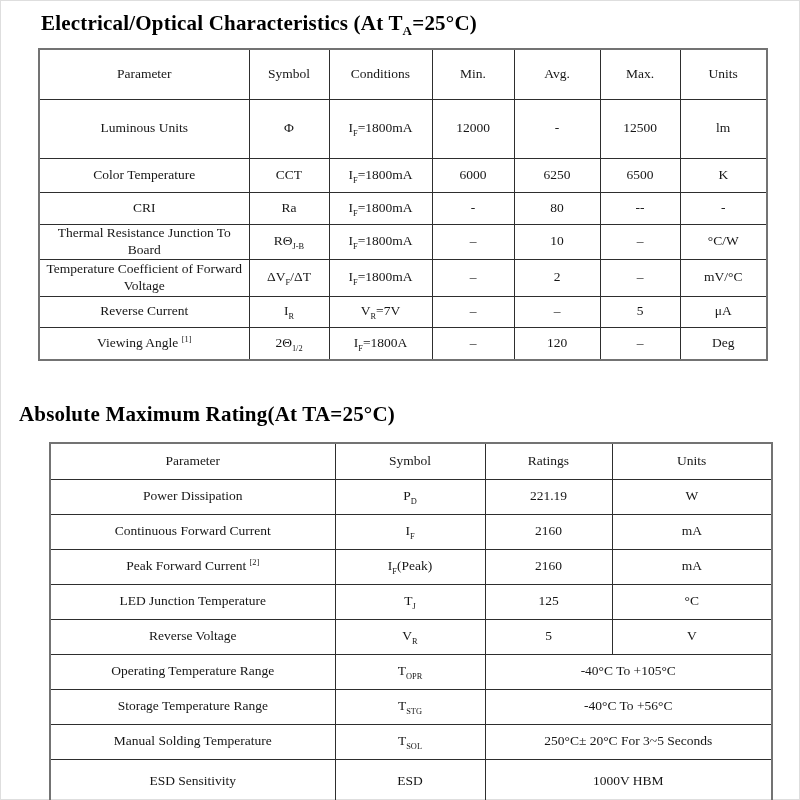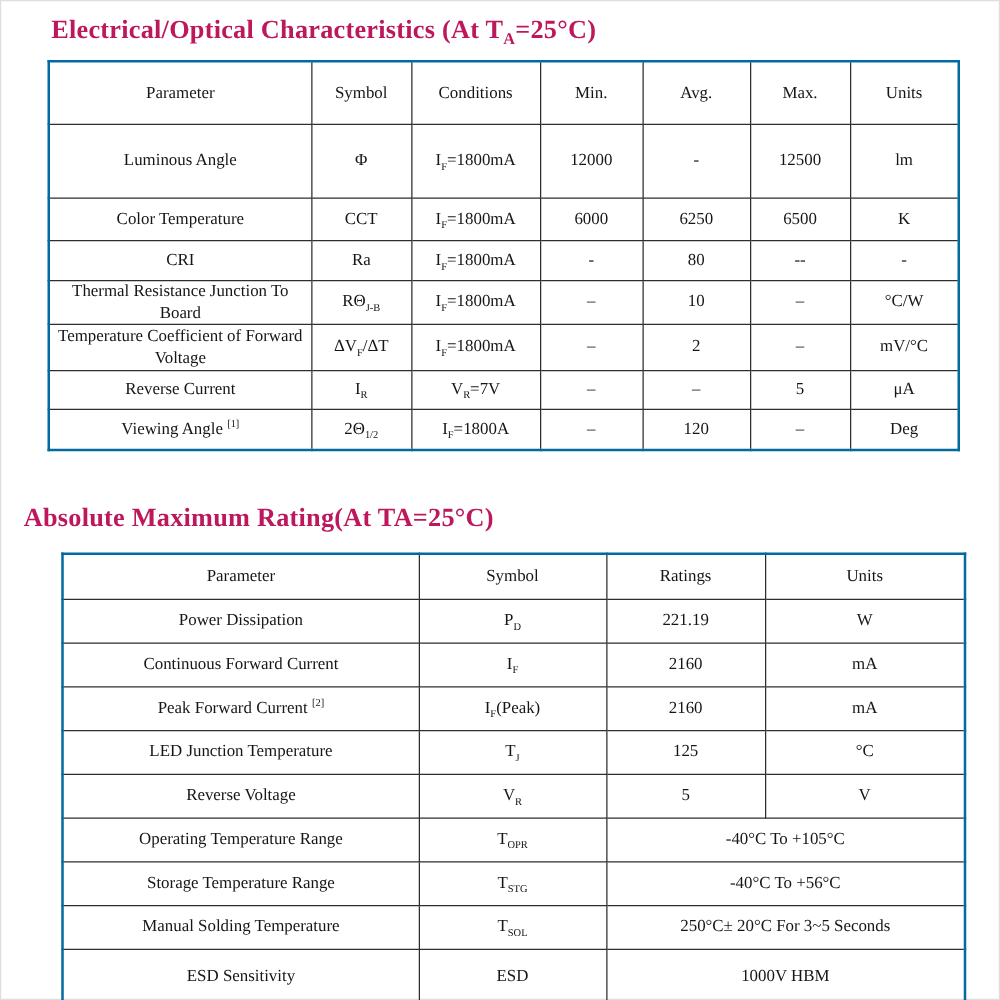--- a/index.html
+++ b/index.html
@@ -15,30 +15,30 @@
     position: absolute; inset: 0;
     border: 1px solid #dedede;
     box-sizing: border-box;
   }
   .section-title {
     position: absolute;
     font-weight: bold;
     font-size: 21px;
     letter-spacing: 0.2px;
     white-space: nowrap;
-    color: #be185d;
+    color: #000000;
   }
   #title1 { left: 40px; top: 10px; }
   #title2 { left: 18px; top: 401px; }
 
   table.sheet {
     position: absolute;
     border-collapse: collapse;
     table-layout: fixed;
-    border: 2px solid #0369a1;
+    border: 2px solid #737373;
     padding-left: 36px;
   }
   table.sheet td, table.sheet th {
     border: 1px solid #2e2e2e;
     text-align: center;
     vertical-align: middle;
     font-weight: normal;
     font-size: 13.5px;
     line-height: 1.2;
     padding: 0 4px;
@@ -74,21 +74,21 @@
       <tr style="height:50px">
         <td>Parameter</td>
         <td>Symbol</td>
         <td>Conditions</td>
         <td class="low">Min.</td>
         <td>Avg.</td>
         <td>Max.</td>
         <td>Units</td>
       </tr>
       <tr style="height:59px">
-        <td>Luminous Angle</td>
+        <td>Luminous Units</td>
         <td>Φ</td>
         <td>I<sub>F</sub>=1800mA</td>
         <td>12000</td>
         <td>-</td>
         <td>12500</td>
         <td>lm</td>
       </tr>
       <tr style="height:34px">
         <td>Color Temperature</td>
         <td>CCT</td>

